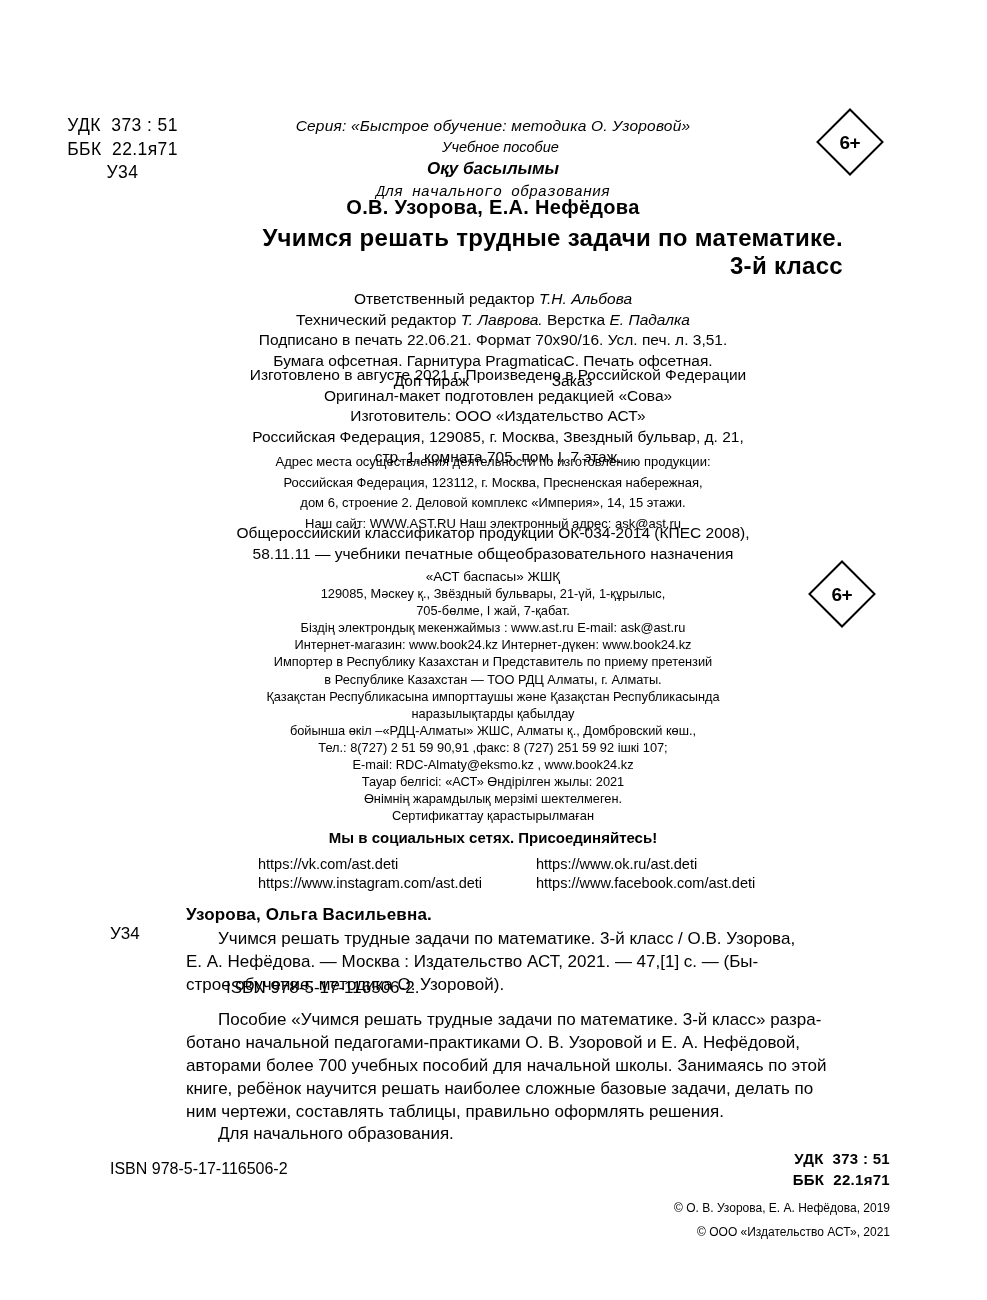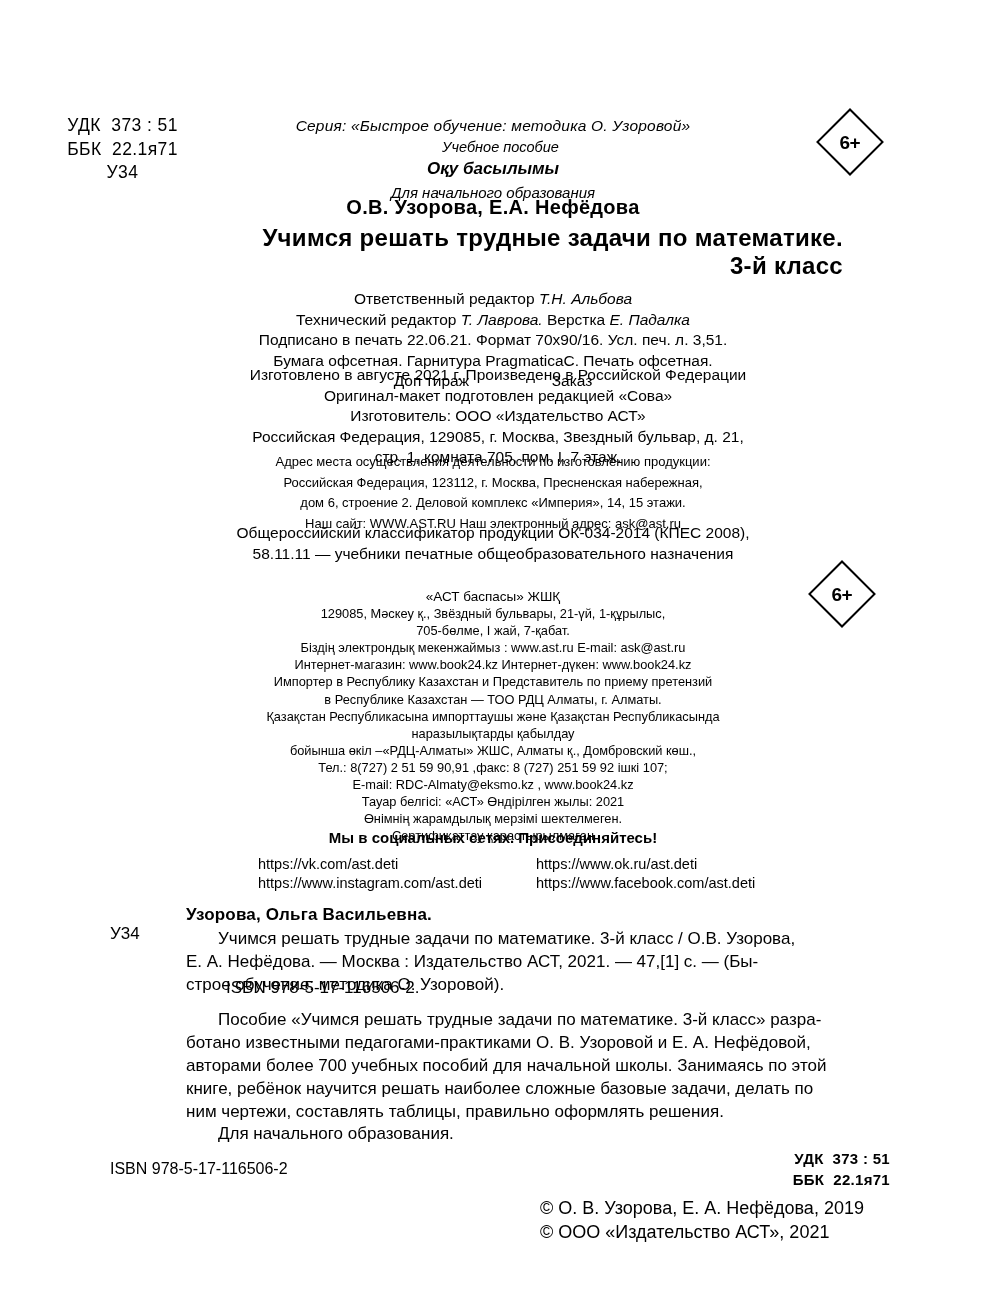--- a/index.html
+++ b/index.html
@@ -48,21 +48,21 @@
 
   
   #series-block {
     left:143px; top:116px; width:700px;
     font-size:15.5px;
     line-height:20.5px;
   }
   #series-block .l1 { font-style:italic; font-size:15.5px; letter-spacing:.2px; }
   #series-block .l2 { font-style:italic; font-size:14.5px;padding-left:15px; }
   #series-block .l3 { font-style:italic; font-size:17px; font-weight:bold; margin-top:2px; }
-  #series-block .l4 { font-style:italic; font-size:15px; margin-top:3px; }
+  #series-block .l4 { font-style:italic; font-size:15px; margin-top:3px;font-family:Liberation Mono, monospace; }
 
   
   #title-block {
     left:143px; top:196px; width:700px;
   }
   #title-block .authors {
     font-size:20px; font-weight:bold; letter-spacing:.3px;
   }
   #title-block .title {
     font-size:24px; font-weight:bold; letter-spacing:.3px;
@@ -91,21 +91,21 @@
   #classifier-block {
     left:143px; top:523px; width:700px;
     font-size:15.5px; line-height:20.5px;
   }
 
   
   #kazakh-block {
     left:143px; top:568px; width:700px;
     font-size:12.8px; line-height:17.1px;
   }
-  #kazakh-block .k-title { font-size:13.5px;margin-top:20px; }
+  #kazakh-block .k-title { font-size:13.5px; }
 
   
   #social-heading {
     left:143px; top:829px; width:700px;
     font-size:15px; font-weight:bold;
   }
   #social-links {
     left:258px; top:855px; width:540px;
     font-size:14.5px; line-height:19px;
   }
@@ -155,21 +155,22 @@
     left:600px; top:1148px; width:290px;
     text-align:right;
     font-size:15px; font-weight:bold;
     line-height:21px;
     letter-spacing:.3px;
   }
   #footer-codes div { white-space:pre; }
 
   #copyright-block {
     left:540px; top:1196px; width:350px;
-    font-size:18px; line-height:24px;
+    text-align:right;
+    font-size:12px; line-height:24px;
   }
   #isbn-footer {
     left:110px; top:1160px;
     font-size:16px;
   }
 </style>
 </head>
 <body>
 
 <div class="page">
@@ -282,21 +283,21 @@
       <span>строе обучение: методика О. Узоровой).</span>
     </div>
   </div>
 
   <div class="abs" id="isbn-line">
     <span class="indent"></span><span>ISBN 978-5-17-116506-2.</span>
   </div>
 
   <div class="abs" id="annotation">
     <div><span class="indent"></span><span>Пособие «Учимся решать трудные задачи по математике. 3-й класс» разра-</span></div>
-    <div>ботано известными педагогами-практиками О. В. Узоровой и Е. А. Нефёдовой,</div>
+    <div>ботано начальной педагогами-практиками О. В. Узоровой и Е. А. Нефёдовой,</div>
     <div>авторами более 700 учебных пособий для начальной школы. Занимаясь по этой</div>
     <div>книге, ребёнок научится решать наиболее сложные базовые задачи, делать по</div>
     <div>ним чертежи, составлять таблицы, правильно оформлять решения.</div>
   </div>
 
   <div class="abs" id="audience-line">
     <span class="indent"></span><span>Для начального образования.</span>
   </div>
 
   <div class="abs" id="footer-codes">

